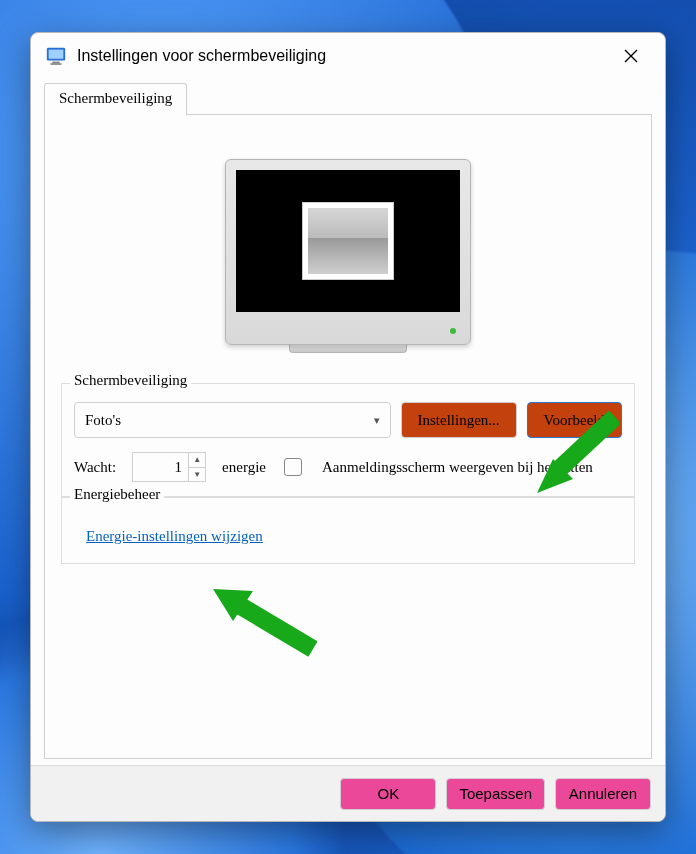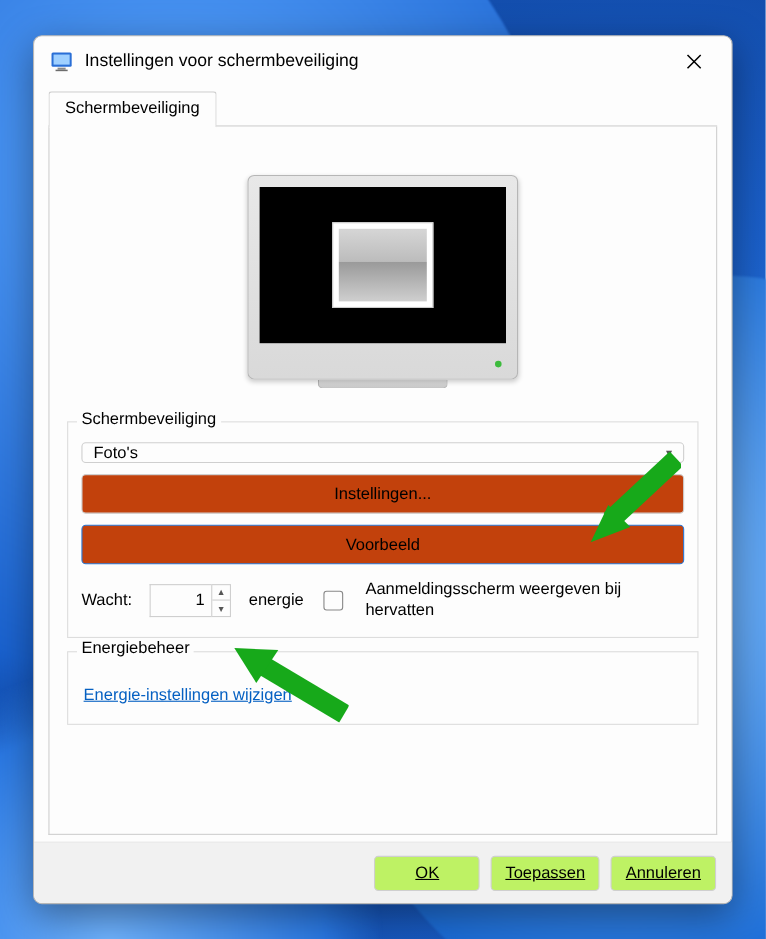--- a/index.html
+++ b/index.html
@@ -52,20 +52,21 @@
     width: 44px; height: 34px;
     display:flex; align-items:center; justify-content:center;
     border-radius:4px;
   }
   .closebtn svg { width:14px; height:14px; }
 
   .client {
     flex: 1;
     padding: 0 10px 0 10px;
     position: relative;
+    font-family: Liberation Serif, serif;
   }
   .tabstrip {
     position: relative;
     height: 32px;
     border-bottom: 1px solid #cfcfcf;
     margin: 4px 3px 0 3px;
   }
   .tab {
     position: absolute;
     left: 0; top: 0;
@@ -133,21 +134,21 @@
     padding: 12px 12px 14px 12px;
     position:relative;
   }
   .group-label {
     position:absolute;
     top:-12px; left:8px;
     background:#fdfdfd;
     padding:0 4px;
     font-size:15px;
   }
-  .row1 { display:flex; gap:10px; margin-top:6px; align-items:stretch;flex-direction:column; }
+  .row1 { display:flex; gap:10px; margin-top:6px; align-items:stretch; }
   .combo {
     flex:1;
     border:1px solid #cfcfcf;
     border-radius:4px;
     height:36px;
     display:flex; align-items:center;
     padding:0 10px;
     background:#fdfdfd;
     justify-content:space-between;
   }
@@ -184,35 +185,34 @@
     width:18px; height:18px;
     border:1px solid #888;
     border-radius:3px;
     margin-left:2px; margin-right:4px;
     flex:none;
   }
   .chklabel { line-height:1.25; font-size:15px; }
 
   .group2 {
     border:1px solid #ddd;
-    margin-top:12px;
-    padding: 16px 14px 18px 14px;
+    padding: 16px 14px 18px 24px;
     position:relative;
   }
   .link { color:#0560c2; text-decoration:underline; cursor:pointer; }
 
   .footer {
     height:56px;
     background:#f1f1f1;
     border-top:1px solid #dcdcdc;
     border-radius:0 0 8px 8px;
     display:flex; align-items:center; justify-content:flex-end;
     gap:10px; padding:0 14px;
   }
-  .footer .btn { height:32px; min-width:96px; padding:0 12px; background:#bef264;text-decoration:underline; }
+  .footer .btn { height:32px; min-width:96px; padding:0 12px; background:#ec4899; }
   .chev { font-size:11px; color:#555; }
 
   .arrow {
     position:absolute; pointer-events:none;
     fill:#17a91a;
   }
 </style>
 </head>
 <body>
 

